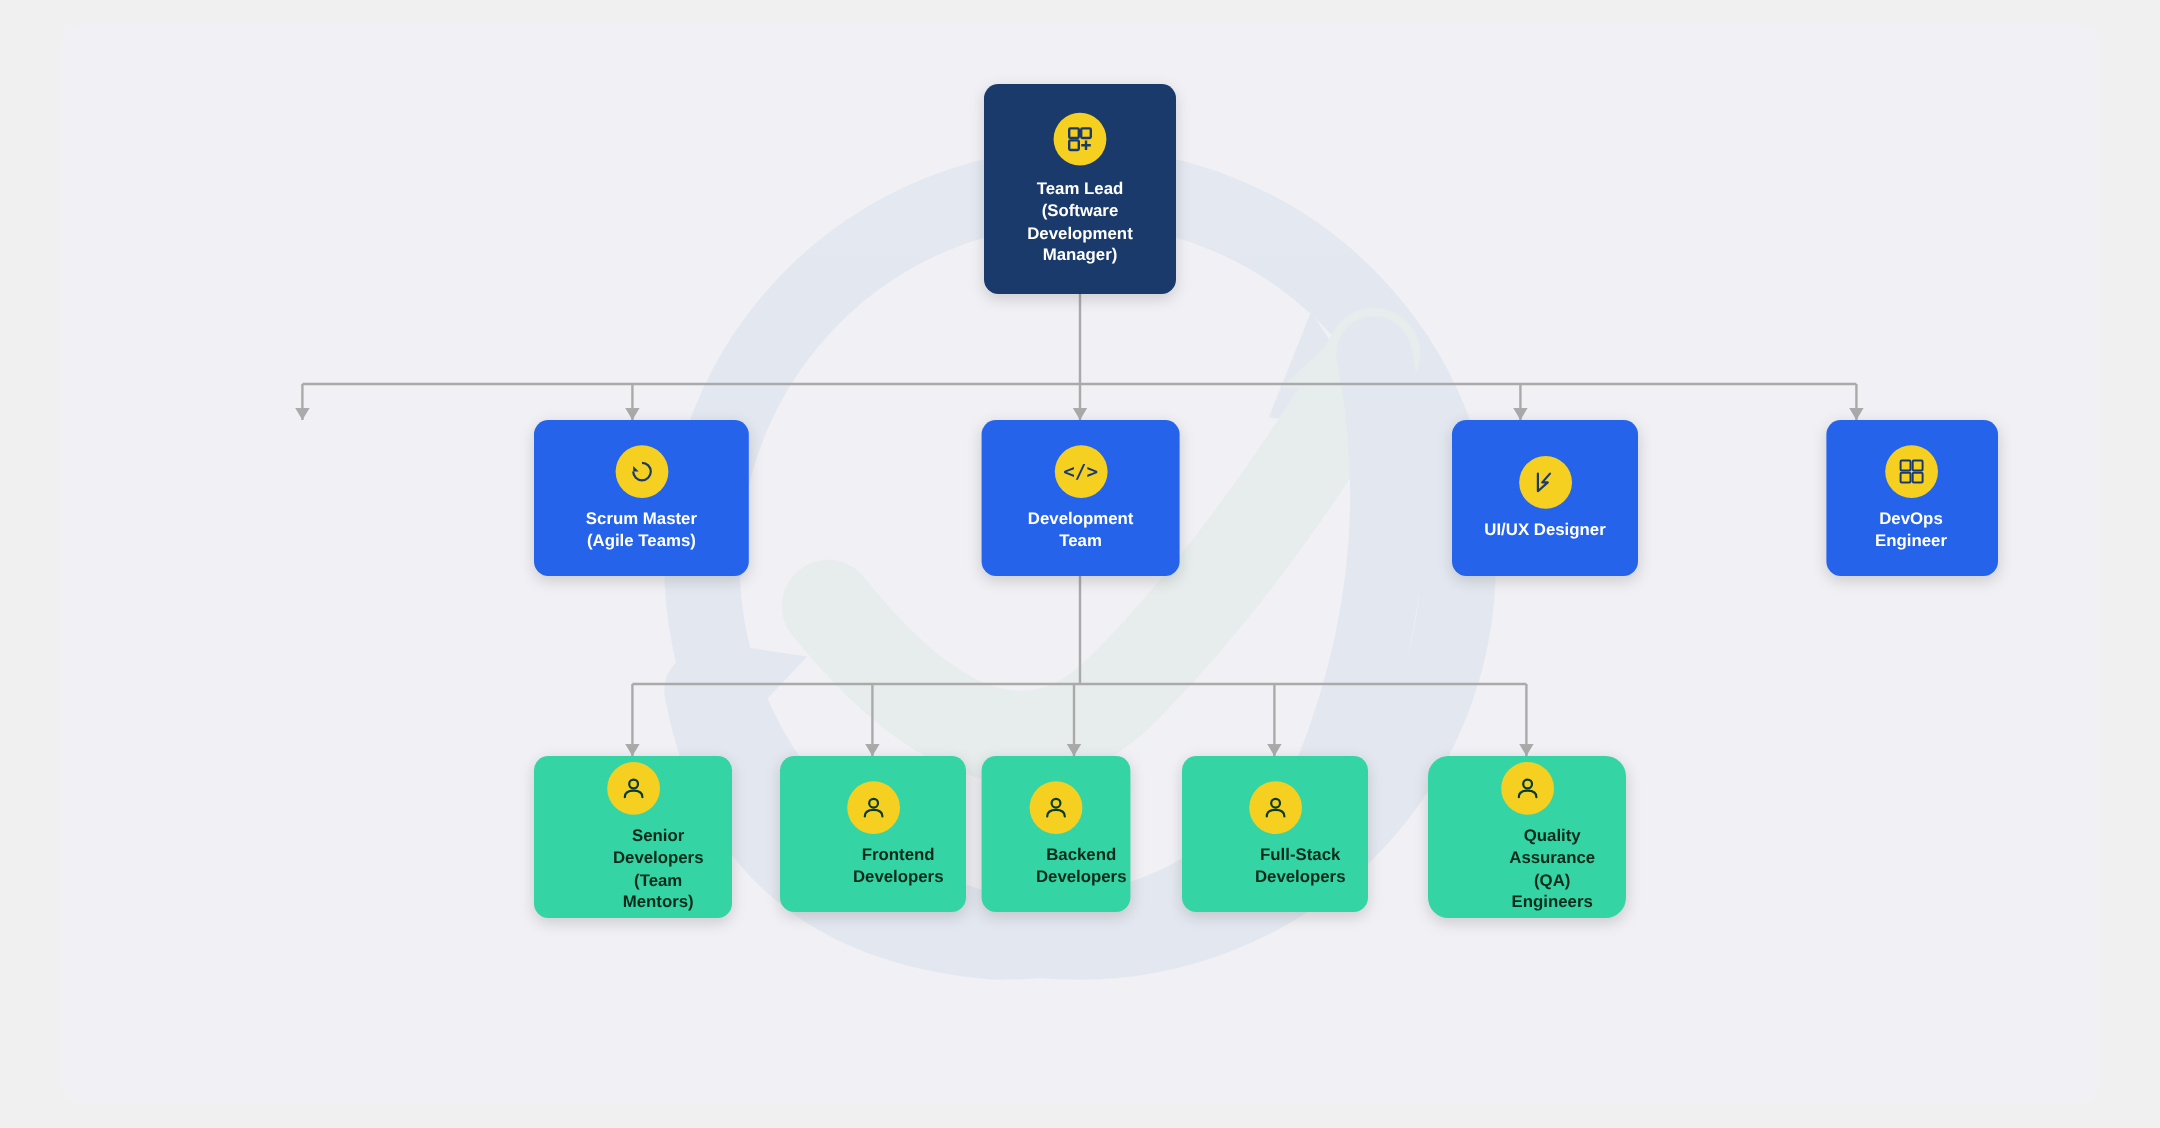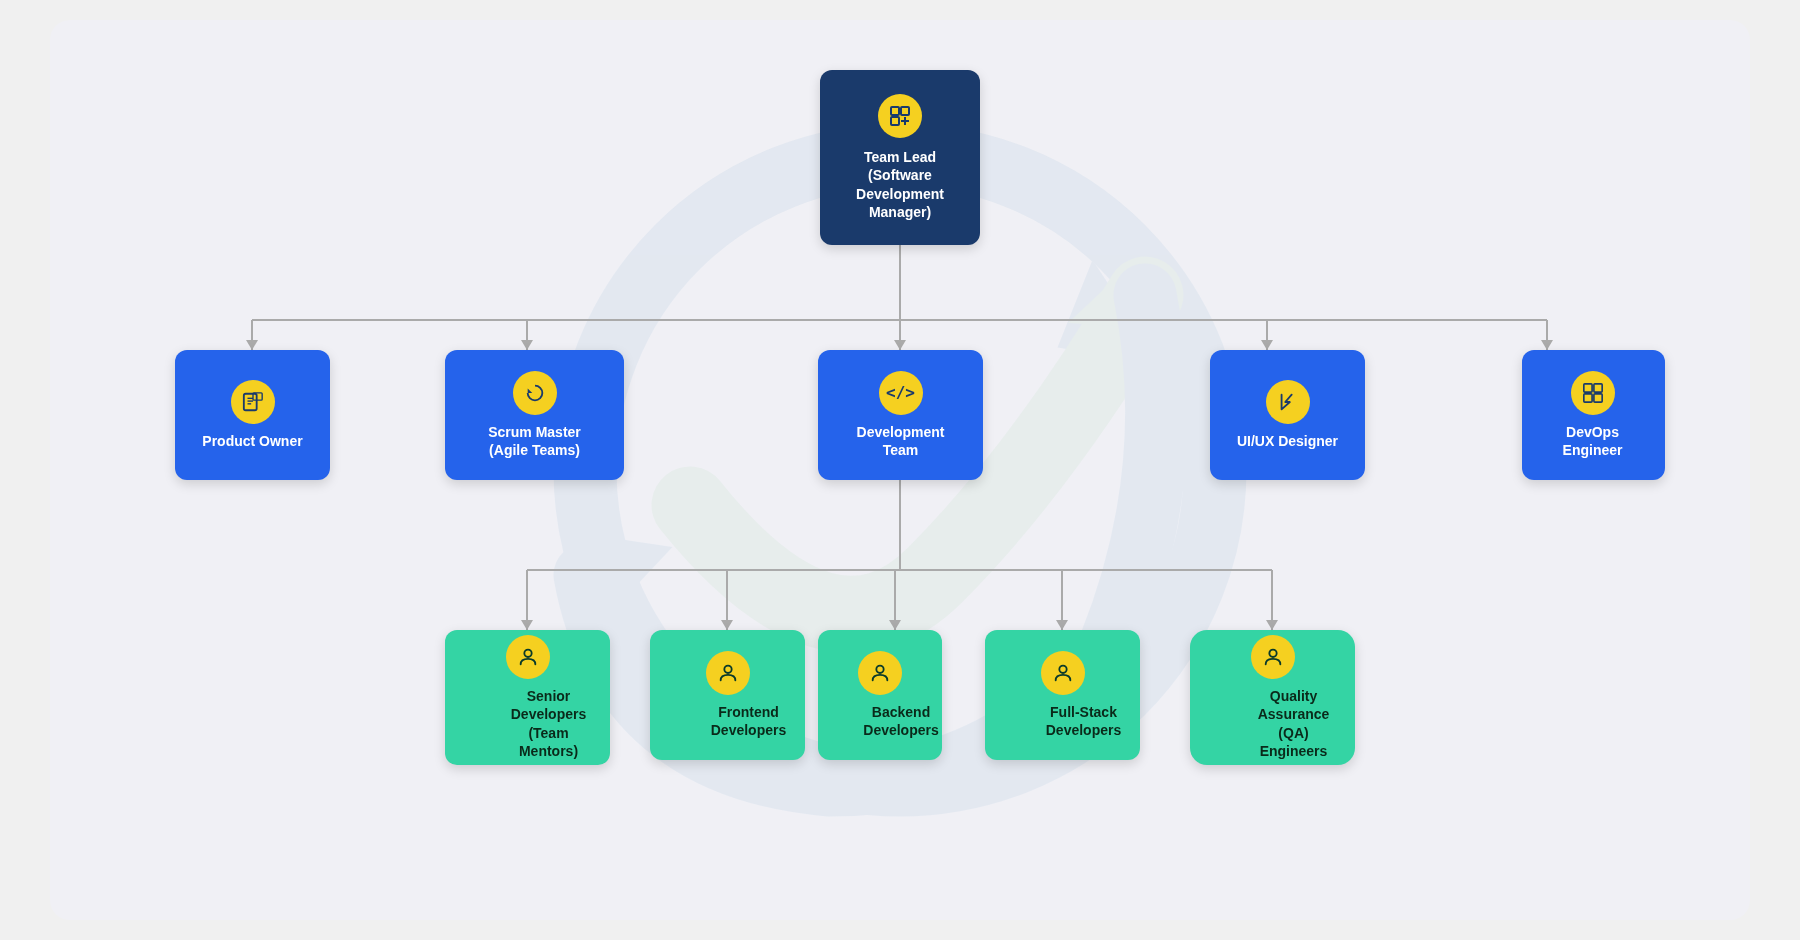--- a/index.html
+++ b/index.html
@@ -254,32 +254,20 @@
           <line x1="13" y1="17" x2="21" y2="17" stroke="#1a3a6b" stroke-width="2"></line>
           <line x1="17" y1="13" x2="17" y2="21" stroke="#1a3a6b" stroke-width="2"></line>
         </svg>
       </div>
       <div class="node-label" style="white-space: pre-line;">Team Lead
 (Software
 Development
 Manager)</div>
     </div>
 
-    <div class="node node-blue node-product-owner">
-      <div class="node-icon">
-        <svg width="22" height="22" viewBox="0 0 24 24" fill="none" xmlns="http://www.w3.org/2000/svg">
-          <rect x="2" y="3" width="14" height="18" rx="2" stroke="#1a3a6b" stroke-width="2" fill="none"></rect>
-          <line x1="6" y1="8" x2="12" y2="8" stroke="#1a3a6b" stroke-width="1.5"></line>
-          <line x1="6" y1="11" x2="12" y2="11" stroke="#1a3a6b" stroke-width="1.5"></line>
-          <line x1="6" y1="14" x2="10" y2="14" stroke="#1a3a6b" stroke-width="1.5"></line>
-          <rect x="12" y="2" width="10" height="8" rx="1" stroke="#1a3a6b" stroke-width="1.5" fill="none"></rect>
-        </svg>
-      </div>
-      <div class="node-label">Product Owner</div>
-    </div>
 
     <div class="node node-blue node-scrum-master">
       <div class="node-icon">
         <svg width="22" height="22" viewBox="0 0 24 24" fill="none" xmlns="http://www.w3.org/2000/svg">
           <path d="M 12 4 A 8 8 0 1 1 4 12" stroke="#1a3a6b" stroke-width="2" fill="none"></path>
           <polygon points="4,7 4,12 9,12" fill="#1a3a6b"></polygon>
         </svg>
       </div>
       <div class="node-label" style="white-space: pre-line;">Scrum Master
 (Agile Teams)</div>

